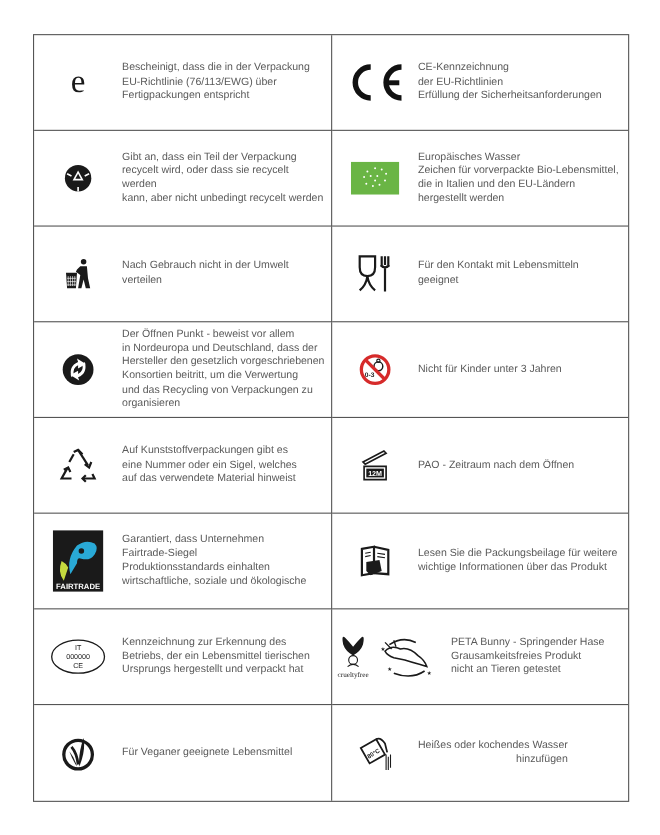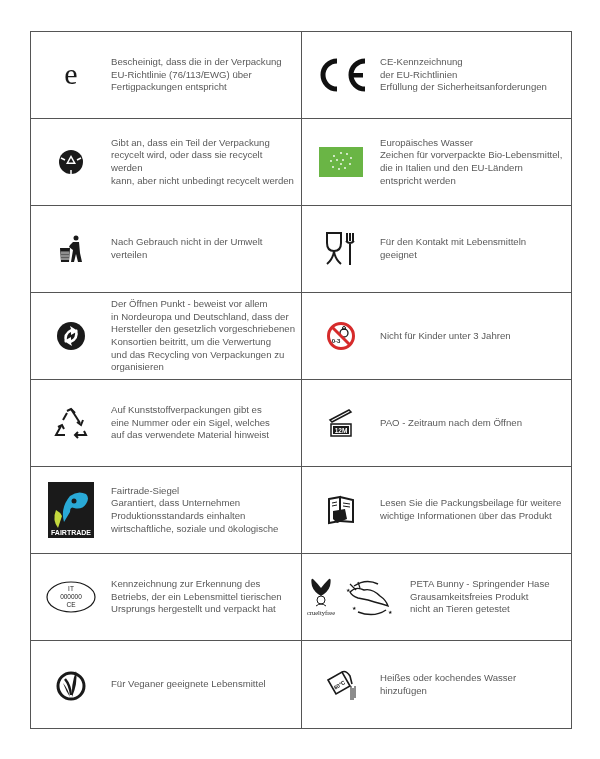--- a/index.html
+++ b/index.html
@@ -8,21 +8,21 @@
   .symbol-table {
     position: absolute; left: 30px; top: 31px; width: 542px; height: 698px;
     border: 1.5px solid #555555; box-sizing: border-box;
     display: grid; grid-template-columns: 271px 1fr; grid-template-rows: repeat(8, 1fr);
   }
   .cell {
     display: flex; align-items: center; box-sizing: border-box;
     border-bottom: 1.5px solid #555555; position: relative;
   }
   .cell.left { border-right: 1.5px solid #555555; }
-  .cell.last { border-bottom: none; }
+  .cell.last { border-bottom: none; text-align: right; }
   .icon-box { width: 80px; flex: 0 0 80px; display: flex; align-items: center; justify-content: center; }
   .cell.right .icon-box { width: 78px; flex: 0 0 78px; }
   .desc { font-size: 9.6px; line-height: 12.6px; color: #5a5a5a; padding-right: 6px; }
   .desc span { display: block; }
   svg { display: block; }
 </style>
 </head>
 <body>
 
 <div class="symbol-table">
@@ -86,21 +86,21 @@
           <circle cx="18" cy="13" r="0.9"></circle>
             <circle cx="24" cy="13" r="0.9"></circle>
             <circle cx="22" cy="17" r="0.9"></circle>
         </g>
       </svg>
     </div>
     <div class="desc">
       <span>Europäisches Wasser</span>
       <span>Zeichen für vorverpackte Bio-Lebensmittel,</span>
       <span>die in Italien und den EU-Ländern</span>
-      <span>entspricht werden</span>
+      <span>hergestellt werden</span>
     </div>
   </div>
 
   <div class="cell left">
     <div class="icon-box">
       <svg width="26" height="28" viewBox="0 0 26 28">
         <circle cx="18" cy="3" r="2.5" fill="#1a1a1a"></circle>
         <path d="M15 7 L21 7 L22 18 L24 27 L20 27 L18 19 L16 27 L13 27 L15 15 L11 12 L12 10 Z" fill="#1a1a1a"></path>
         <path d="M2 13 L12 13 L11 27 L3 27 Z" fill="#1a1a1a"></path>
         <path d="M4 16 L4 25 M6 16 L6 25 M8 16 L8 25 M10 16 L10 25 M3 18 L11 18 M3 21 L11 21 M3 24 L11 24" stroke="#fff" stroke-width="0.6"></path>
@@ -193,22 +193,22 @@
     <div class="icon-box">
       <svg width="46" height="56" viewBox="0 0 46 56">
         <rect x="0" y="0" width="46" height="56" fill="#1a1a1a"></rect>
         <path d="M16 40 Q12 26 22 14 Q30 8 38 12 Q42 16 38 22 Q34 28 26 26 Q22 24 22 30" fill="#29a9d6"></path>
         <circle cx="26" cy="19" r="2.5" fill="#1a1a1a"></circle>
         <path d="M8 28 Q4 38 10 46 Q12 40 14 34 Q12 30 8 28 Z" fill="#c4d93e"></path>
         <text x="23" y="53" text-anchor="middle" font-family="Liberation Sans, sans-serif" font-size="7" font-weight="bold" fill="#fff">FAIRTRADE</text>
       </svg>
     </div>
     <div class="desc">
+      <span>Garantiert, dass Unternehmen</span>
       <span>Fairtrade-Siegel</span>
-      <span>Garantiert, dass Unternehmen</span>
       <span>Produktionsstandards einhalten</span>
       <span>wirtschaftliche, soziale und ökologische</span>
     </div>
   </div>
   <div class="cell right">
     <div class="icon-box">
       <svg width="28" height="30" viewBox="0 0 28 30">
         <path d="M2 4 L13 2 L13 26 L2 28 Z" fill="none" stroke="#1a1a1a" stroke-width="2"></path>
         <path d="M13 2 L26 5 L26 27 L13 26" fill="none" stroke="#1a1a1a" stroke-width="2"></path>
         <path d="M5 8 L10 7 M5 11 L10 10 M16 8 L23 9 M16 11 L23 12" stroke="#1a1a1a" stroke-width="1"></path>

